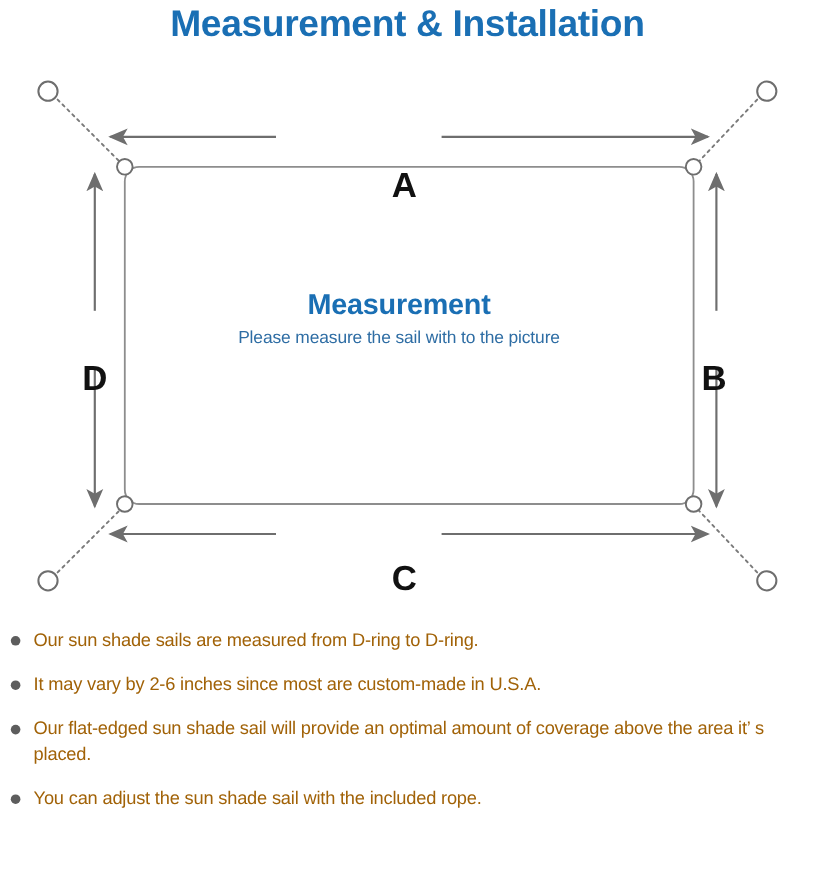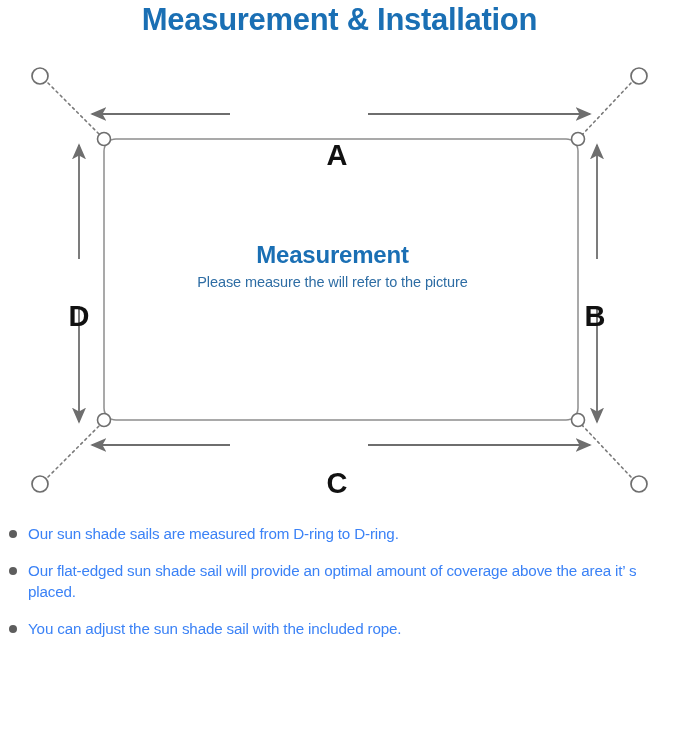--- a/index.html
+++ b/index.html
@@ -95,21 +95,21 @@
     top: 523px;
     width: 679px;
   }
   .note-row {
     position: relative;
     padding-left: 28px;
     padding-right: 8px;
     margin-bottom: 16px;
     font-size: 15.2px;
     line-height: 21px;
-    color: #3b82f6;
+    color: #a16207;
     letter-spacing: -0.15px;
   }
   .note-row .bullet {
     position: absolute;
     left: 9px;
     top: 7px;
     width: 8px;
     height: 8px;
     border-radius: 50%;
     background: #5d5d5d;
@@ -180,32 +180,36 @@
 
     </svg>
 
     <div class="dim-label dim-a">A</div>
     <div class="dim-label dim-b">B</div>
     <div class="dim-label dim-c">C</div>
     <div class="dim-label dim-d">D</div>
 
     <div class="center-block">
       <div class="center-title">Measurement</div>
-      <div class="center-sub">Please measure the will refer to the picture</div>
+      <div class="center-sub">Please measure the sail with to the picture</div>
     </div>
 
   </div>
 
   <div class="notes">
 
     <div class="note-row">
       <span class="bullet"></span>
       <span class="note-text">Our sun shade sails are measured from D-ring to D-ring.</span>
     </div>
 
+    <div class="note-row">
+      <span class="bullet"></span>
+      <span class="note-text">It may vary by 2-6 inches since most are custom-made in U.S.A.</span>
+    </div>
 
 
     <div class="note-row">
       <span class="bullet"></span>
       <span class="note-text">Our flat-edged sun shade sail will provide an optimal amount of coverage above the area it’ s placed.</span>
     </div>
 
     <div class="note-row">
       <span class="bullet"></span>
       <span class="note-text">You can adjust the sun shade sail with the included rope.</span>

